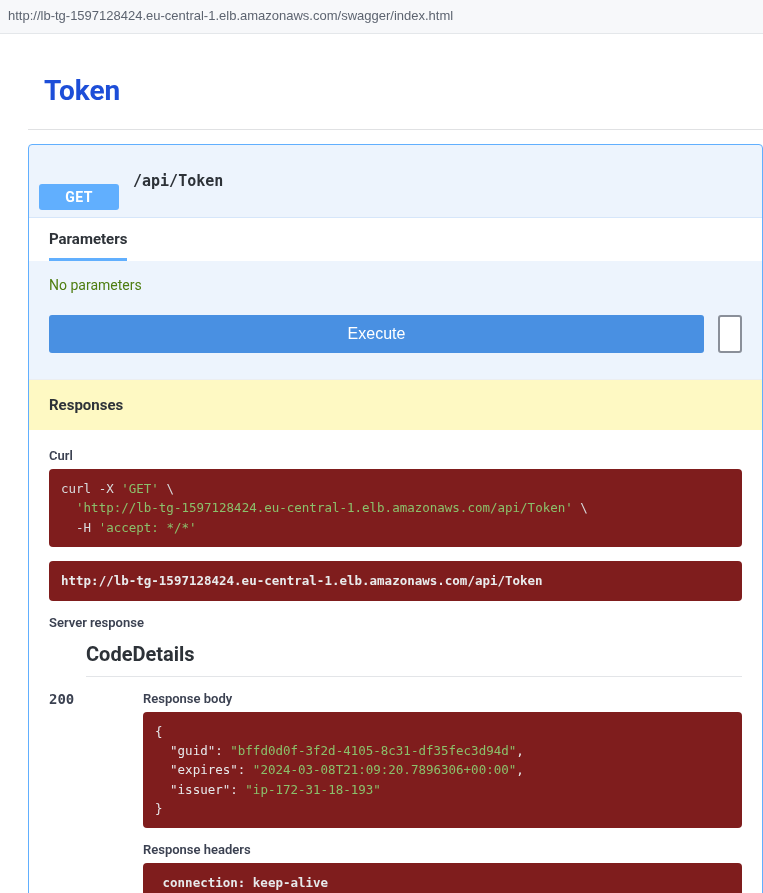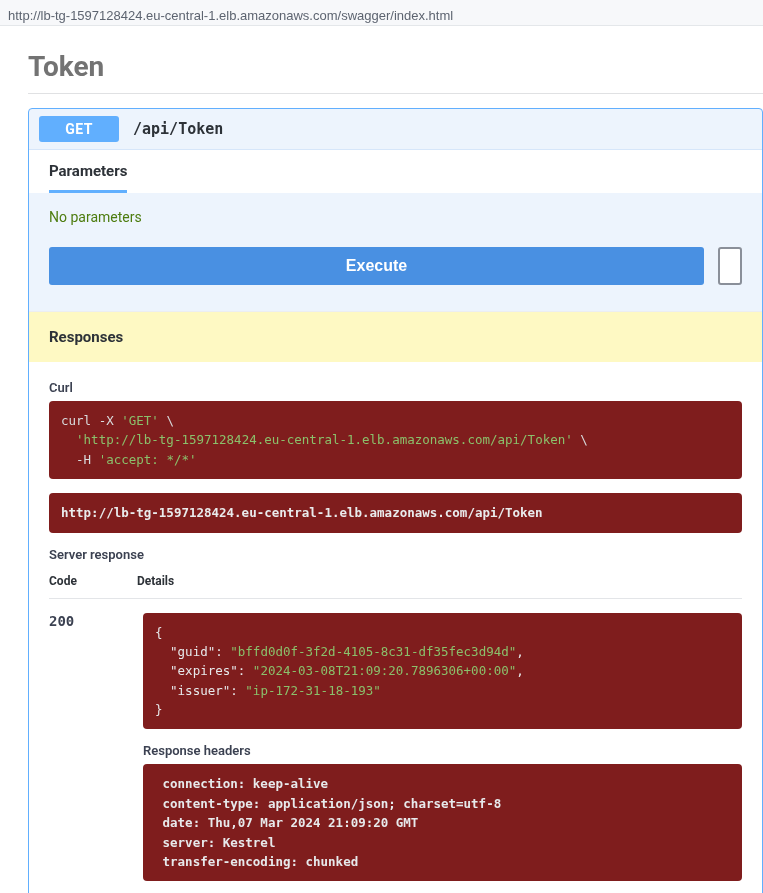--- a/index.html
+++ b/index.html
@@ -1,53 +1,53 @@
 <!DOCTYPE html>
 <html><head>
 <meta charset="utf-8">
 <style>
   * { box-sizing: border-box; }
   html, body { margin:0; padding:0; font-family: -apple-system, BlinkMacSystemFont, "Segoe UI", Roboto, Arial, sans-serif; background:#fff; color:#3b4151; }
-  .address-wrap { padding:5px 8px 0 6px; background:#f7f8fa; border-bottom:1px solid #e4e7ea; }
+  .address-wrap { padding:5px 8px 8px 6px; background:#f7f8fa; border-bottom:1px solid #e4e7ea; }
   .address-field { width:100%; border:none; background:transparent; color:#5d6470; font-size:13px; padding:2px 2px; outline:none; }
   .page { padding:24px 0 0 28px; }
-  .section-title { font-size:28px; font-weight:700; color:#737373; margin:0; padding:0 0 6px 0; }
+  .section-title { font-size:28px; font-weight:700; color:#1d4ed8; margin:16px; padding:0 0 6px 0; }
   .hr { height:1px; background:#e0e1e3; margin:4px 0 14px 0; }
 
   .opblock { border:1px solid #61affe; border-radius:4px; background:#edf4fd; overflow:hidden; }
   .op-summary { display:flex; align-items:center; gap:14px; padding:7px 10px; }
-  .op-method { background:#61affe; color:#fff; font-weight:700; font-size:14px; border-radius:3px; padding:5px 16px; width:80px; text-align:center; letter-spacing:.5px; }
+  .op-method { background:#61affe; color:#fff; font-weight:700; font-size:14px; border-radius:3px; padding:5px 16px; width:80px; text-align:center; letter-spacing:.5px;margin-top:32px; }
   .op-path { font-family: "Consolas","Menlo","Monaco",monospace; font-size:15px; font-weight:600; color:#2d3238; }
 
   .op-section { border-top:1px solid #d6e6fa; }
   .tabbar { background:#fff; padding:0 20px; }
   .tab { display:inline-block; font-size:15px; font-weight:700; color:#2d3238; padding:12px 0 10px; border-bottom:3px solid #61affe; }
 
   .params-area { padding:16px 20px 22px; font-size:14px; color:#4d7c0f; }
 
   .exec-bar { padding:0 20px 26px; display:flex; gap:14px; align-items:stretch; }
-  .exec-btn { flex:1; background:#4990e2; color:#fff; border:none; font-size:16px; font-weight:700; border-radius:3px; padding:10px 0; cursor:pointer; }
+  .exec-btn { flex:1; background:#4990e2; color:#fff; border:none; font-size:16px; font-weight:400; border-radius:3px; padding:10px 0; cursor:pointer; }
   .exec-clear { width:24px; border:2px solid #8a8f99; background:#fff; border-radius:3px; }
 
   .responses-hdr { background:#fef9c3; padding:16px 20px; border-top:1px solid #eceef1; }
   .responses-hdr h4 { margin:0; font-size:15px; font-weight:700; color:#2d3238; }
 
   .live { background:#fff; padding:18px 20px 8px; }
   .small-hdr { font-size:13px; font-weight:600; color:#3b4151; margin:0 0 6px 0; }
 
   .codeblock { background:#7f1d1d; color:#e7e9eb; border-radius:4px; padding:10px 12px; font-family:"Consolas","Menlo","Monaco",monospace; font-size:12.5px; line-height:1.55; white-space:pre; overflow:auto; margin-bottom:14px; }
 
   .tok-cmd  { color:#d9dcde; }
   .tok-opt  { color:#d9dcde; }
   .tok-str  { color:#8bc06b; }
   .tok-bs   { color:#d9dcde; }
 
   .bold-code { font-weight:600; color:#e9ebec; }
 
-  .resp-table-head { display:flex; gap:60px; padding:6px 0 10px; font-size:12px; font-weight:700; color:#2d3238; border-bottom:1px solid #e3e5e8; }
+  .resp-table-head { display:flex; padding:6px 0 10px; font-size:20px; font-weight:700; color:#2d3238; border-bottom:1px solid #e3e5e8;margin-left:37px; }
   .resp-row { display:flex; gap:60px; padding-top:14px; }
   .resp-code { font-family:"Consolas","Menlo","Monaco",monospace; font-size:14px; font-weight:600; color:#3b4151; min-width:34px; }
   .resp-details { flex:1; }
 
   .json-key  { color:#e7e9eb; }
   .json-str  { color:#8bc06b; }
   .json-punc { color:#e7e9eb; }
 
   .plain-pre { font-weight:600; }
 </style>
@@ -100,20 +100,21 @@
 
       <div class="resp-table-head">
         <span>Code</span>
         <span>Details</span>
       </div>
 
       <div class="resp-row">
         <div class="resp-code">200</div>
         <div class="resp-details">
 
+          <p class="small-hdr">Response body</p>
 <div class="codeblock"><span class="json-punc">{</span>
   <span class="json-key">"guid"</span><span class="json-punc">: </span><span class="json-str" id="jguid">"bffd0d0f-3f2d-4105-8c31-df35fec3d94d"</span><span class="json-punc">,</span>
   <span class="json-key">"expires"</span><span class="json-punc">: </span><span class="json-str" id="jexp">"2024-03-08T21:09:20.7896306+00:00"</span><span class="json-punc">,</span>
   <span class="json-key">"issuer"</span><span class="json-punc">: </span><span class="json-str" id="jiss">"ip-172-31-18-193"</span>
 <span class="json-punc">}</span></div>
 
           <p class="small-hdr">Response headers</p>
           <div class="codeblock plain-pre" id="resp-headers-block"> connection: keep-alive 
  content-type: application/json; charset=utf-8 
  date: Thu,07 Mar 2024 21:09:20 GMT 

